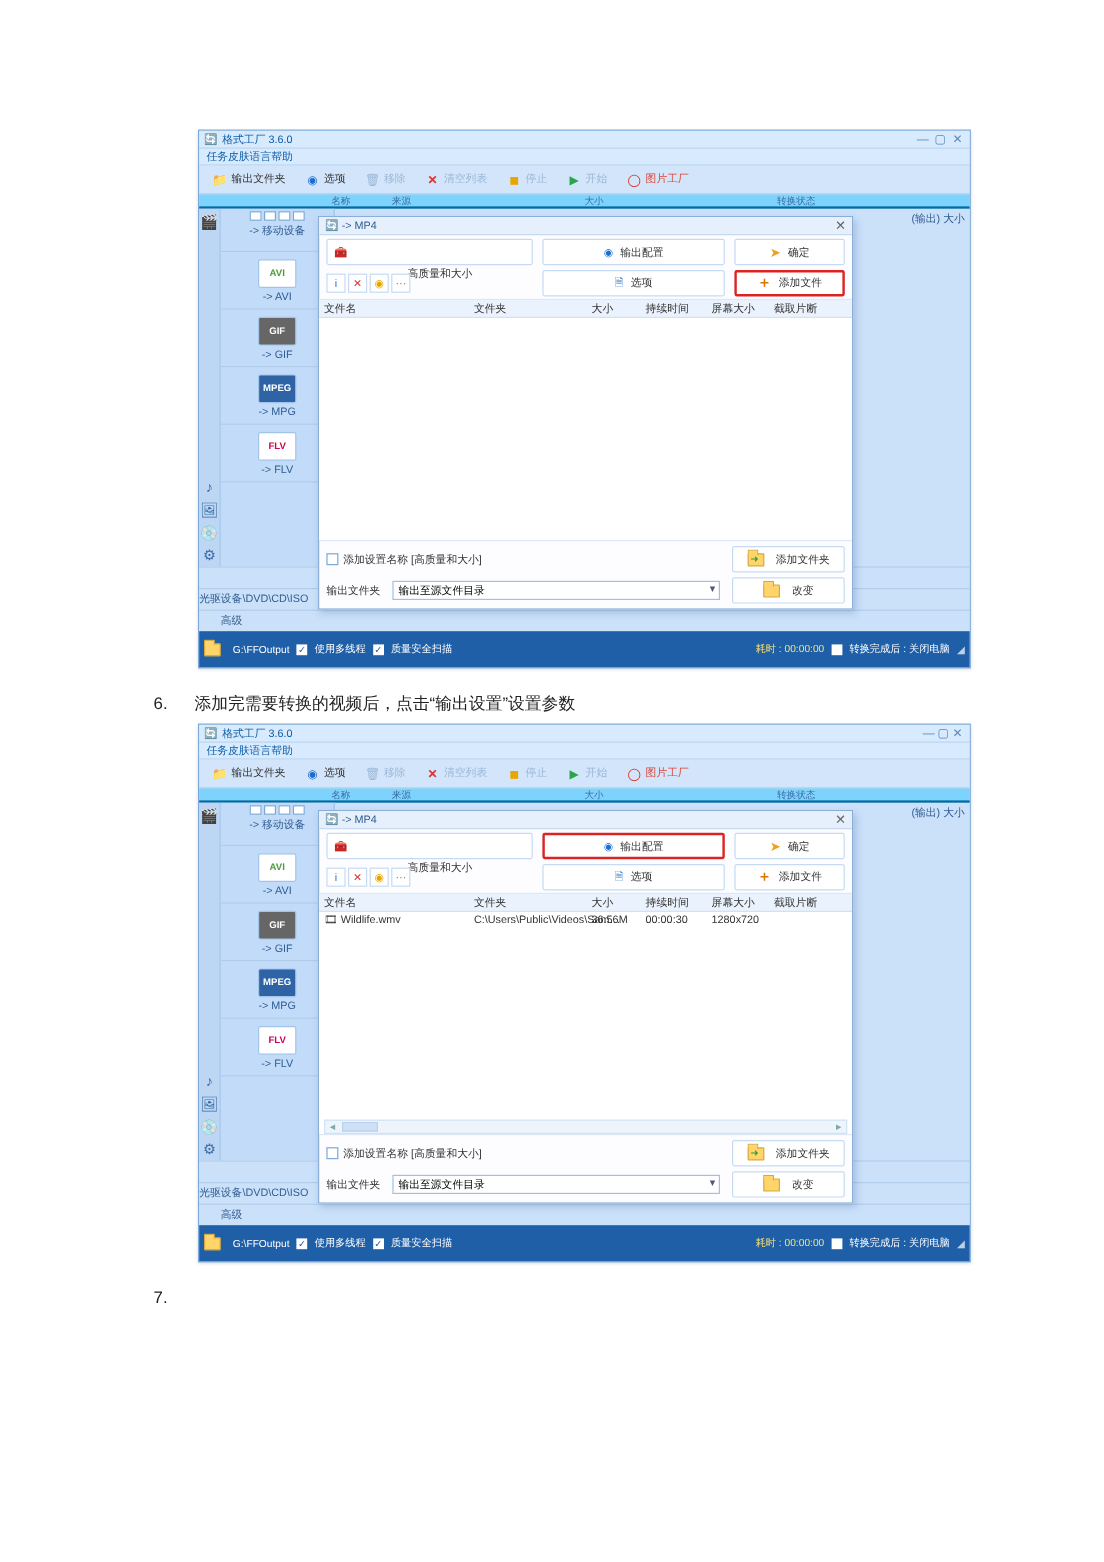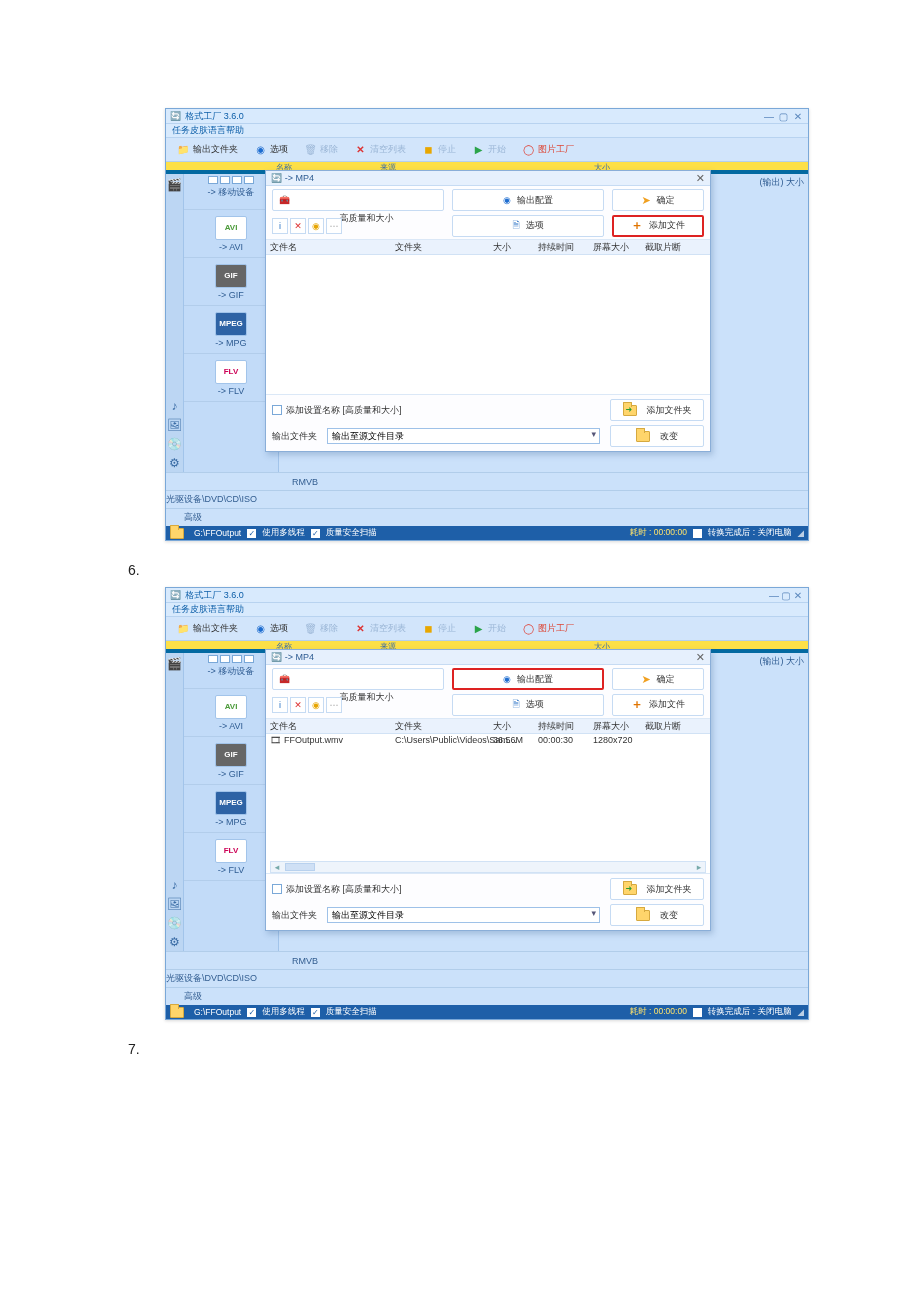--- a/index.html
+++ b/index.html
@@ -55,22 +55,22 @@
   }
   .tb-btn { display:flex; align-items:center; gap:3px; padding:1px 5px; font-size:9px; cursor:default; }
   .tb-btn .ico { width:13px; height:13px; display:inline-flex; align-items:center; justify-content:center; font-size:10px; }
   .ico-folder::before { content:"📁"; font-size:10px; }
   .ico-target::before { content:"◉"; color:#1e6dd0; }
   .ico-x { color:#d33; font-weight:bold; }
   .ico-yellow { color:#e8a700; }
   .ico-green { color:#2ba44a; }
   .tb-disabled { color:#9bb6d6; }
   .shot .columnsbar {
-    height: 12px; background:#fde047; border-bottom:4px solid #0369a1;
-    display: grid; grid-template-columns: 1fr 1fr 1fr; font-size:8px; color:#3a6ca5;
+    height: 12px; background:#7dd3fc; border-bottom:2px solid #0369a1;
+    display: grid; grid-template-columns: 1fr 1fr 1fr 1fr; font-size:8px; color:#3a6ca5;
   }
   
   .shot .body-row { display:flex; height: 298px; background:#cbe1fa; }
   .sidebar { width:95px; background:#c2dbf8; border-right:1px solid #a2c4ea; display:flex; flex-direction:column; }
   .side-tools { width:18px; background:#bcd6f3; border-right:1px solid #a2c4ea; display:flex; flex-direction:column; gap:1px; padding-top:2px;}
   .side-tools div { height:18px; display:flex; align-items:center; justify-content:center; font-size:12px; color:#3a6ca5; }
   .sb-item { height:48px; display:flex; flex-direction:column; align-items:center; justify-content:center; gap:2px; border-bottom:1px solid #b2cdeb; font-size:9px; color:#2f5c92; position:relative; }
   .sb-item .tile {
     width:32px; height:24px; background:#fff; border:1px solid #a2c4ea; border-radius:2px;
     display:flex; align-items:center; justify-content:center; font-size:8px; font-weight:bold;
@@ -80,23 +80,23 @@
   .sb-item .tile.mpg { background:#2e63a5; color:#fff; }
   .sb-item .tile.flv { color:#c05; }
   .sb-item.top { height:36px; justify-content:flex-start; padding-top:2px; }
   .sb-item.top .mini-icons { display:flex; gap:2px; }
   .sb-item.top .mini-icons span { width:10px; height:8px; background:#fff; border:1px solid #7aa8d8; }
   .right-col { flex:1; display:flex; }
   
   .modal {
     position: absolute;
     left: 99px; 
-    top: 61px;
+    top: 71px;
     width: 446px;
-    height: 282px;
+    height: 328px;
     background:#fdfdff;
     border:1px solid #8aaed8;
     box-shadow: 2px 3px 6px rgba(40,80,130,.25);
     display:flex; flex-direction:column;
     font-size:9px;
   }
   .modal .m-title { height:15px; background:#e6f0fd; border-bottom:1px solid #c6dbf3; display:flex; align-items:center; justify-content:space-between; padding:0 5px; color:#2f5c92; }
   .m-title .x { font-size:11px; color:#666; }
   .m-toolbar { display:flex; gap:8px; height:28px; padding:4px 6px; align-items:center; }
   .seg { display:flex; align-items:center; gap:6px; }
@@ -132,21 +132,21 @@
   .m-footer select {
     flex:1; height:16px; background:#fff; border:1px solid #9ec1e8;
     font-size:9px; padding:0 14px 0 4px; appearance:none; position:relative;
   }
   .sel-wrap { position:relative; flex:1; display:flex; }
   .sel-wrap::after { content:"▾"; position:absolute; right:4px; top:1px; font-size:9px; color:#557; pointer-events:none;}
   
   .below { background:#cbe1fa; }
   .below .cat { height:18px; display:flex; align-items:center; font-size:9px; color:#325d90; border-top:1px solid #b1cdea;}
   .shot .status {
-    height:14px; background:#1e5fa8; color:#fff; font-size:8.5px; display:flex; align-items:center; padding:0 4px; gap:6px;
+    height:30px; background:#1e5fa8; color:#fff; font-size:8.5px; display:flex; align-items:center; padding:0 4px; gap:6px;
   }
   .shot .status .grow{flex:1;}
   .shot .status .chkw{ width:9px;height:9px;background:#fff;display:inline-flex;align-items:center;justify-content:center;color:#1e5fa8;font-size:8px; }
   .timer { color:#ffe36b; }
   
   .fico { display:inline-block; width:14px; height:11px; background:#ffd56b; border:1px solid #d6a93f; border-radius:1px; position:relative; margin-right:4px;}
   .fico::before { content:""; position:absolute; left:-1px; top:-4px; width:7px;height:4px;background:#ffd56b;border:1px solid #d6a93f; border-bottom:none; border-radius:1px 1px 0 0;}
   .fico.green::after{content:"➜";position:absolute;left:2px;top:-1px;font-size:8px;color:#2d9c32;}
   
   .arrow-r { color:#f0a020; font-size:11px; }
@@ -341,20 +341,21 @@
             <span class="fico"></span>
             <span>改变</span>
          </div>
        </div>
     </div>
   </div>
 </div>
 
 <div class="doc-line">
   <span class="num">6.</span>
+  <span class="body">添加完需要转换的视频后，点击“输出设置”设置参数</span>
 </div>
 
 <div class="shot">
   <div class="titlebar">
     <div class="left">
       <span>🔄</span>
       <span>格式工厂 3.6.0</span>
     </div>
     <div class="wins"><span>—</span><span>▢</span><span>✕</span></div>
   </div>
@@ -504,21 +505,21 @@
     <div class="m-header">
        <span>文件名</span>
         <span>文件夹</span>
         <span>大小</span>
         <span>持续时间</span>
         <span>屏幕大小</span>
         <span>截取片断</span>
     </div>
     <div class="m-body">
        <div class="row">
-         <span>🎞 <span>FFOutput.wmv</span></span>
+         <span>🎞 <span>Wildlife.wmv</span></span>
          <span>C:\Users\Public\Videos\Sam…</span>
          <span>36.56M</span>
          <span>00:00:30</span>
          <span>1280x720</span>
          <span></span>
        </div>
        <div class="scrollbar">
          <span style="width:12px;text-align:center;color:#7aa;">◂</span>
          <span class="thumb"></span>
          <span class="arrow">▸</span>

